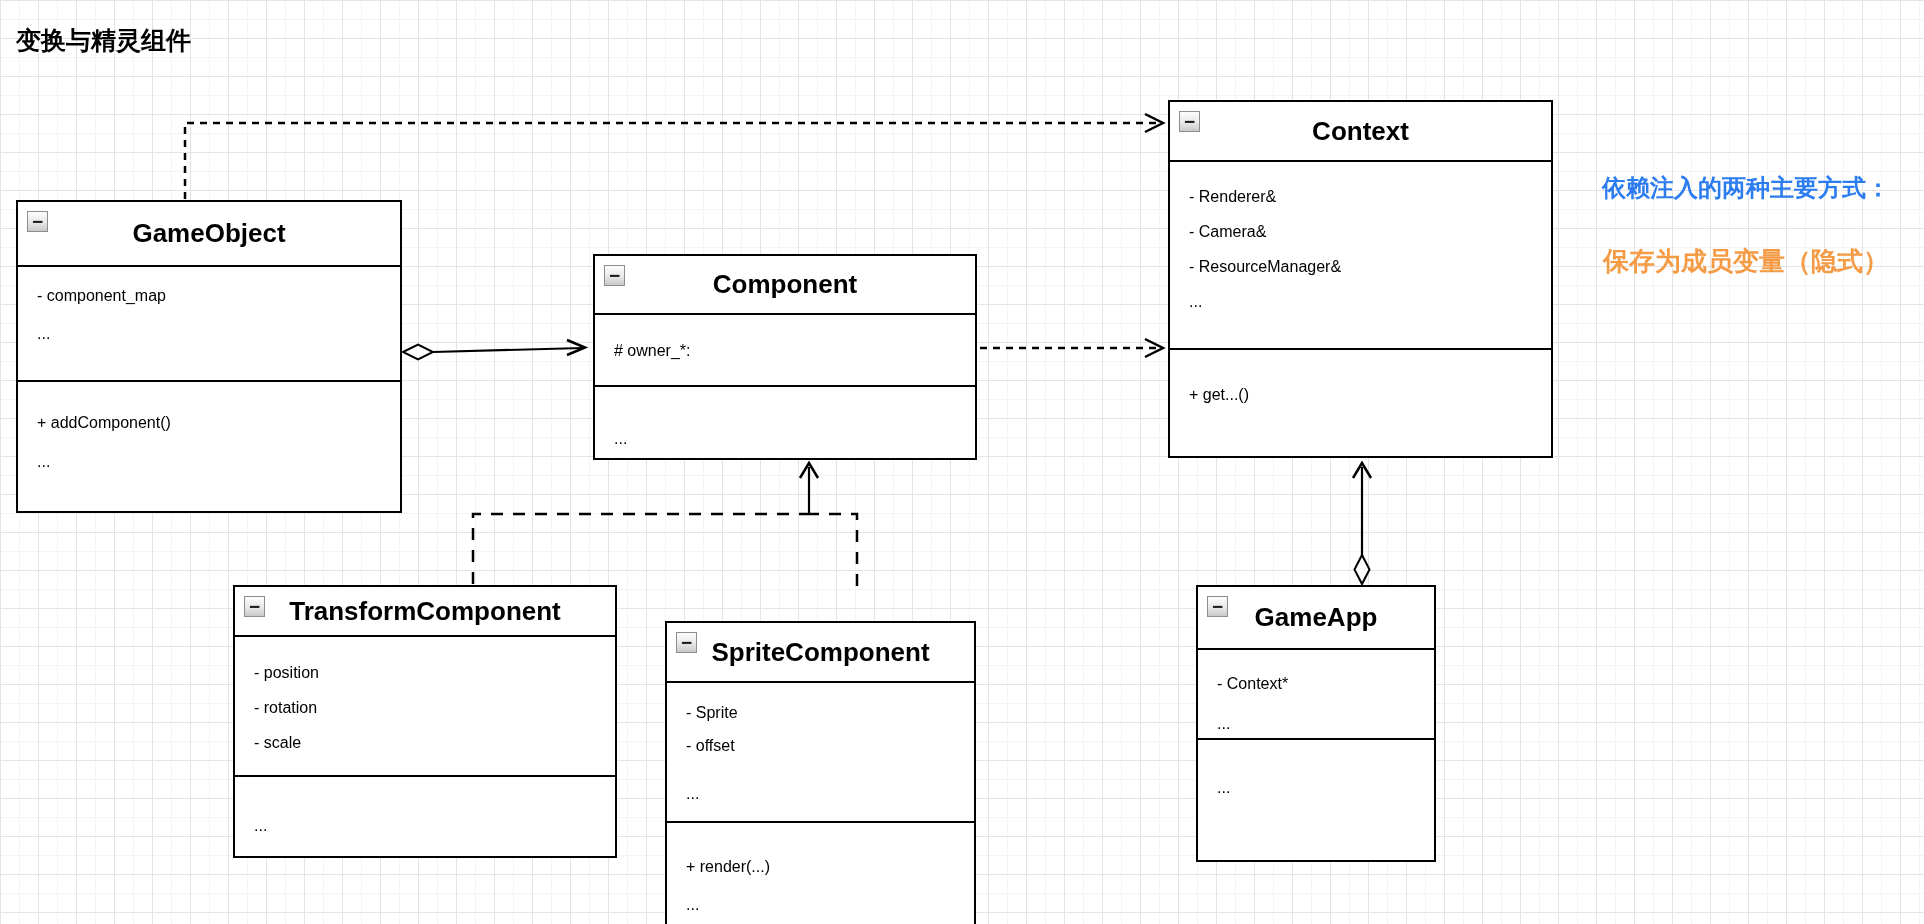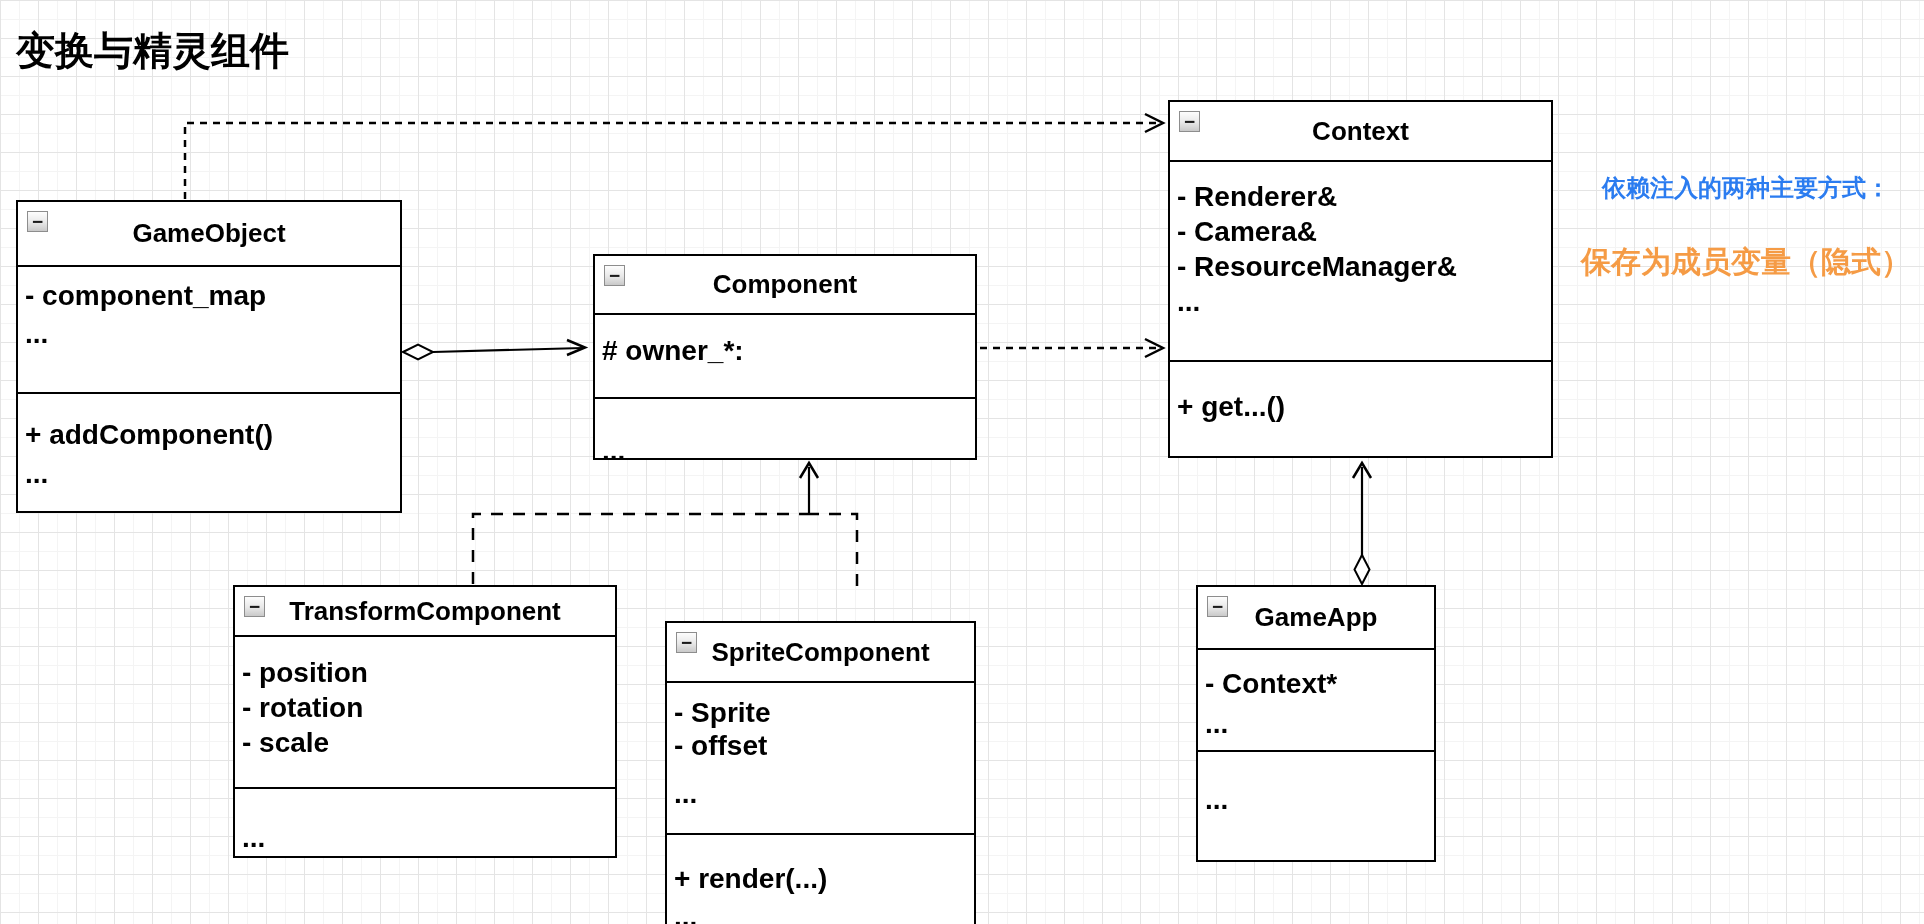--- a/index.html
+++ b/index.html
@@ -11,21 +11,21 @@
     background-color:#ffffff;
     background-image:
       linear-gradient(to right,#e4e4e4 1px,transparent 1px),
       linear-gradient(to bottom,#e4e4e4 1px,transparent 1px),
       linear-gradient(to right,#f4f4f4 1px,transparent 1px),
       linear-gradient(to bottom,#f4f4f4 1px,transparent 1px);
     background-size:38px 38px,38px 38px,19px 19px,19px 19px;
   }
   .page-title{
     position:absolute;left:16px;top:24px;
-    font-size:39px;font-weight:bold;color:#000;white-space:nowrap;
+    font-size:25px;font-weight:bold;color:#000;white-space:nowrap;
   }
   .uml-class{
     position:absolute;background:#fff;border:2px solid #000;
     box-sizing:border-box;display:flex;flex-direction:column;
   }
   .uml-header{
     position:relative;display:flex;align-items:center;justify-content:center;
     flex:0 0 auto;box-sizing:border-box;
   }
   .uml-title{font-size:26px;font-weight:bold;color:#000;white-space:nowrap;}
@@ -34,37 +34,37 @@
     box-sizing:border-box;border:1.5px solid #8d8d8d;
     background:linear-gradient(180deg,#fdfdfd 0%,#e8e8e8 55%,#c9c9c9 100%);
     display:flex;align-items:center;justify-content:center;
     font-size:19px;font-weight:bold;color:#1a1a1a;line-height:0;
     cursor:pointer;
   }
   .uml-section{
     border-top:2px solid #000;box-sizing:border-box;flex:0 0 auto;
     overflow:hidden;
   }
-  .uml-section.grow{flex:1 1 auto;margin-top:12px;}
+  .uml-section.grow{flex:1 1 auto;}
   .member{
-    font-size:28px;color:#000;padding-left:7px;white-space:nowrap;font-weight:bold;
+    font-size:16px;color:#000;padding-left:19px;white-space:nowrap;
   }
   svg.edges{position:absolute;left:0;top:0;pointer-events:none;z-index:5;}
   .dashed{stroke:#000;stroke-width:2.5;fill:none;stroke-dasharray:7 6;}
   .dashed2{stroke:#000;stroke-width:2.5;fill:none;stroke-dasharray:12 10;}
   .solid{stroke:#000;stroke-width:2.2;fill:none;}
   .arrowhead{stroke:#000;stroke-width:2.5;fill:none;stroke-linejoin:miter;}
   .diamond{fill:#fff;stroke:#000;stroke-width:2;}
   .note-blue{
     position:absolute;left:1568px;top:172px;width:356px;text-align:center;
     font-size:24px;font-weight:bold;color:#2B7CF0;white-space:nowrap;
   }
   .note-orange{
     position:absolute;left:1568px;top:243px;width:356px;text-align:center;
-    font-size:30px;font-weight:bold;color:#F59B45;line-height:37px;
+    font-size:26px;font-weight:bold;color:#F59B45;line-height:37px;
   }
 </style>
 </head>
 <body>
 
 <div id="canvas">
 
   <div class="page-title">变换与精灵组件</div>
 
   <div class="uml-class" style="left:16px;top:200px;width:386px;height:313px">

